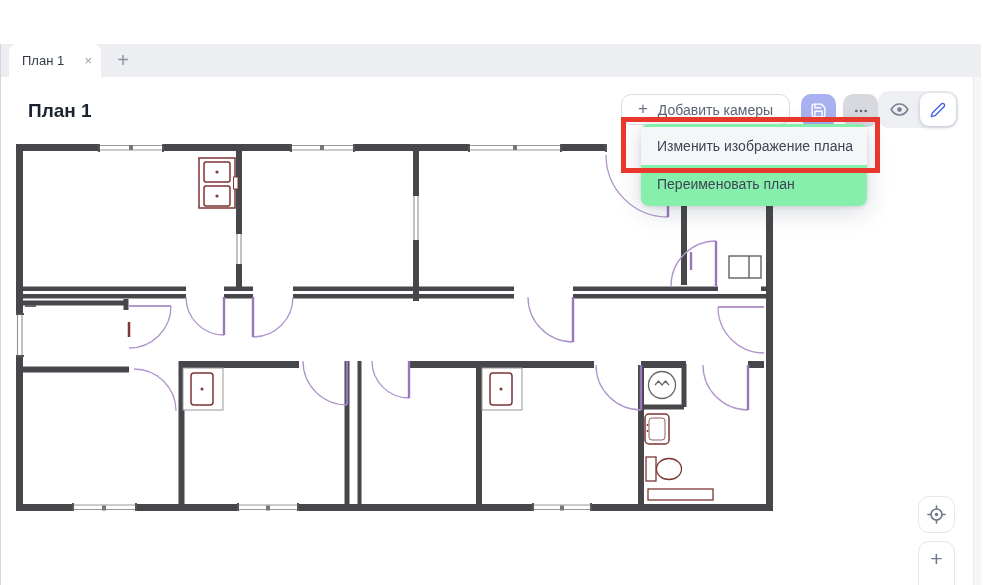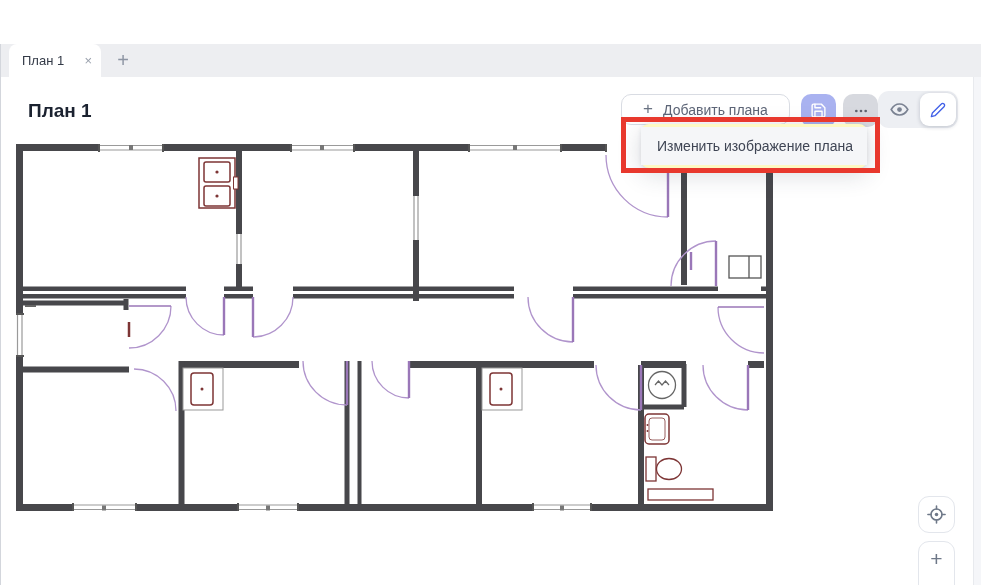--- a/index.html
+++ b/index.html
@@ -48,21 +48,21 @@
     position:absolute;left:0;top:0;width:42px;height:37px;
     display:flex;align-items:center;justify-content:center;
   }
   .mode-edit{
     position:absolute;right:2px;top:2px;width:36px;height:33px;background:#fff;border-radius:9px;
     box-shadow:0 1px 4px rgba(20,30,60,.22);
     display:flex;align-items:center;justify-content:center;
   }
   
   .menu{
-    position:absolute;left:640px;top:80px;width:226px;background:#fef9c3;border-radius:8px;
+    position:absolute;left:640px;top:80px;width:226px;background:#86efac;border-radius:8px;
     box-shadow:0 6px 24px rgba(40,50,70,.18), 0 1px 4px rgba(40,50,70,.12);
     padding:3px 0;z-index:10;
   }
   .menu-item{
     height:38px;display:flex;align-items:center;padding:0 16px;
     font-size:14px;color:#3f4554;white-space:nowrap;
   }
   .menu-item.hl{background:#f5f6f8;}
   .menu-item.danger{color:#e03131;}
   
@@ -209,21 +209,21 @@
       <ellipse cx="653" cy="325" rx="12.5" ry="10.5" stroke="#7d3535" stroke-width="1.3" fill="#fff"></ellipse>
       <rect x="632" y="345" width="65" height="11" stroke="#7d3535" stroke-width="1.3" fill="#fff"></rect>
       <rect x="713" y="112" width="32" height="22" stroke="#555" stroke-width="1.3" fill="#fff"></rect>
       <path d="M733,112 V134" stroke="#555" stroke-width="1.3"></path>
       <path d="M113,178 V193" stroke="#7d3535" stroke-width="2.5"></path>
     </g>
   </svg>
 
   <div class="btn-add">
     <span class="plus">+</span>
-    <span>Добавить плана</span>
+    <span>Добавить камеры</span>
   </div>
 
   <div class="btn-icon btn-save">
     <span style="display:flex;">
       <svg width="17" height="17" viewBox="0 0 24 24" fill="none" stroke="#ffffff" stroke-width="2" stroke-linecap="round" stroke-linejoin="round">
         <path d="M19 21H5a2 2 0 0 1-2-2V5a2 2 0 0 1 2-2h11l5 5v11a2 2 0 0 1-2 2z"></path>
         <polyline points="17 21 17 13 7 13 7 21"></polyline>
         <polyline points="7 3 7 8 15 8"></polyline>
       </svg>
     </span>
@@ -252,20 +252,21 @@
       <span style="display:flex;">
         <svg width="16" height="16" viewBox="0 0 24 24" fill="none" stroke="#4160e8" stroke-width="2" stroke-linecap="round" stroke-linejoin="round">
           <path d="M17 3a2.83 2.83 0 1 1 4 4L7.5 20.5 2 22l1.5-5.5L17 3z"></path>
         </svg>
       </span>
     </div>
   </div>
 
   <div class="menu">
     <div class="menu-item hl">Изменить изображение плана</div>
+    <div class="menu-item">Переименовать план</div>
   </div>
 
   <div class="annotation"></div>
 
   <div class="ctl ctl-locate">
     <span style="display:flex;">
       <svg width="21" height="21" viewBox="0 0 24 24" fill="none" stroke="#6e7888" stroke-width="1.8" stroke-linecap="round">
         <circle cx="12" cy="12" r="6.3"></circle>
         <circle cx="12" cy="12" r="2" fill="#6e7888" stroke="none"></circle>
         <line x1="12" y1="2.2" x2="12" y2="5.7"></line>

